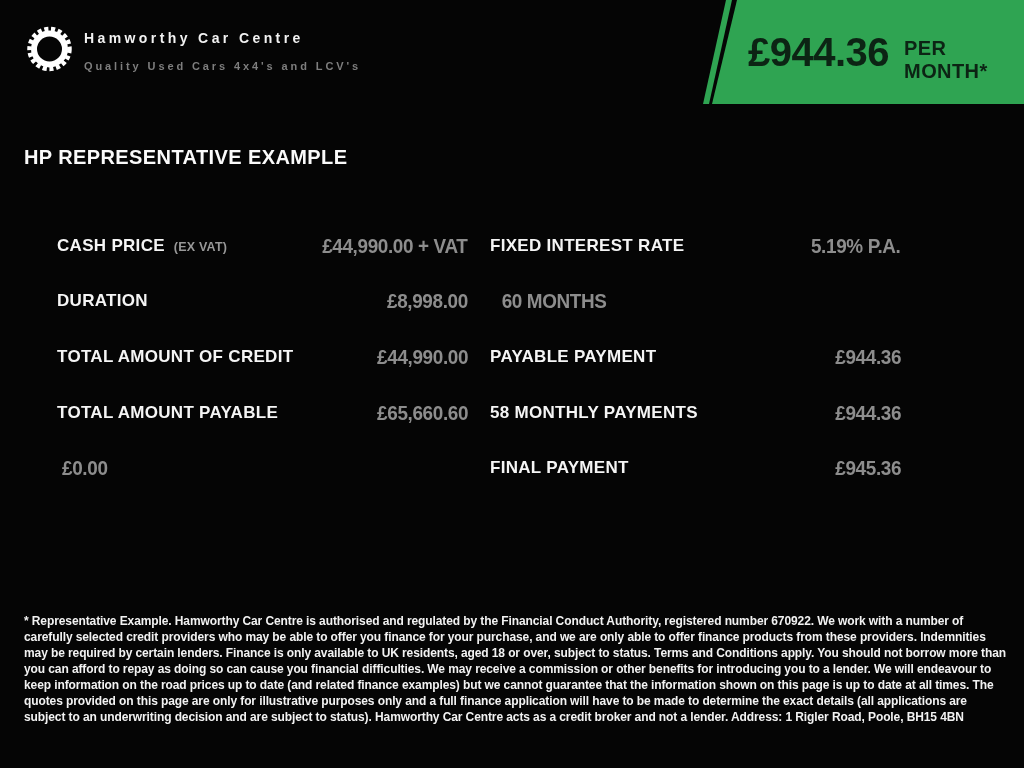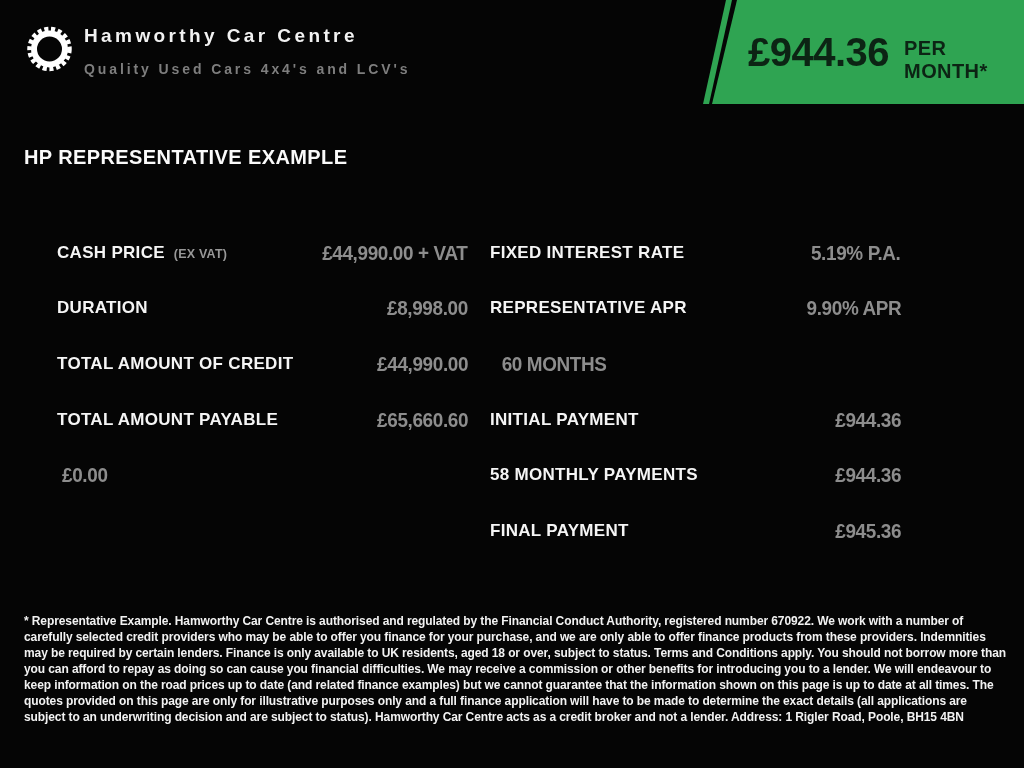--- a/index.html
+++ b/index.html
@@ -19,29 +19,29 @@
     position: absolute;
     left: 26px;
     top: 24px;
     display: flex;
     align-items: center;
     gap: 11px;
   }
   .logo-text { display: flex; flex-direction: column; }
   .brand-name {
     color: #f2f2f2;
-    font-size: 19px;
+    font-size: 14px;
     font-weight: 700;
     letter-spacing: 3.4px;
     white-space: nowrap;
   }
   .brand-tagline {
     margin-top: 14px;
     color: #7e7e7e;
-    font-size: 14px;
+    font-size: 11px;
     font-weight: 700;
     letter-spacing: 2.9px;
     white-space: nowrap;
   }
 
   
   .banner-wrap {
     position: absolute;
     top: 0;
     right: 0;
@@ -80,21 +80,21 @@
     color: #fafafa;
     font-size: 20px;
     font-weight: 700;
     letter-spacing: 0.4px;
   }
 
   
   .finance {
     position: absolute;
     left: 57px;
-    top: 225px;
+    top: 218px;
     width: 911px;
     display: grid;
     grid-template-columns: 411px 411px;
     column-gap: 89px;
     gap: 22px;
   }
   .finance-col { display: flex; flex-direction: column; }
   .finance-row {
     height: 55.6px;
     display: flex;
@@ -193,28 +193,24 @@
         <span class="row-value">£0.00</span>
       </div>
     </div>
 
     <div class="finance-col">
       <div class="finance-row">
         <span class="row-label">FIXED INTEREST RATE</span>
         <span class="row-value">5.19% P.A.</span>
       </div>
       <div class="finance-row">
-        <span class="row-label">REPRESENTATIVE APR</span>
-        <span class="row-value">9.90% APR</span>
-      </div>
-      <div class="finance-row">
         <span class="row-value">60 MONTHS</span>
       </div>
       <div class="finance-row">
-        <span class="row-label">INITIAL PAYMENT</span>
+        <span class="row-label">PAYABLE PAYMENT</span>
         <span class="row-value">£944.36</span>
       </div>
       <div class="finance-row">
         <span class="row-label">58 MONTHLY PAYMENTS</span>
         <span class="row-value">£944.36</span>
       </div>
       <div class="finance-row">
         <span class="row-label">FINAL PAYMENT</span>
         <span class="row-value">£945.36</span>
       </div>

